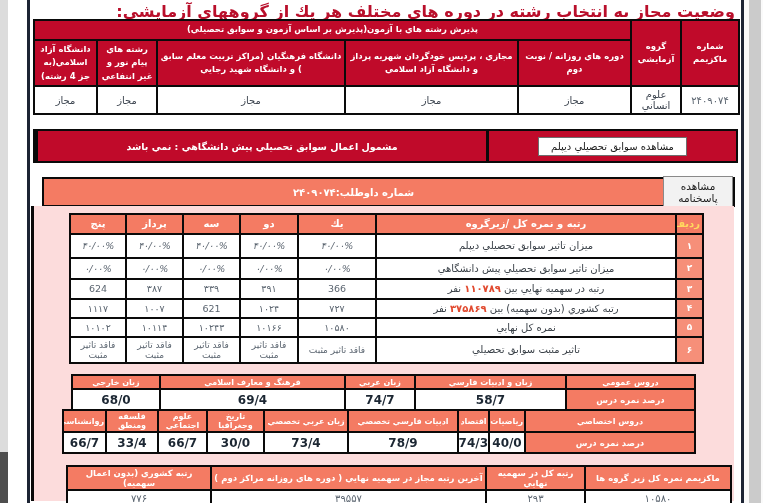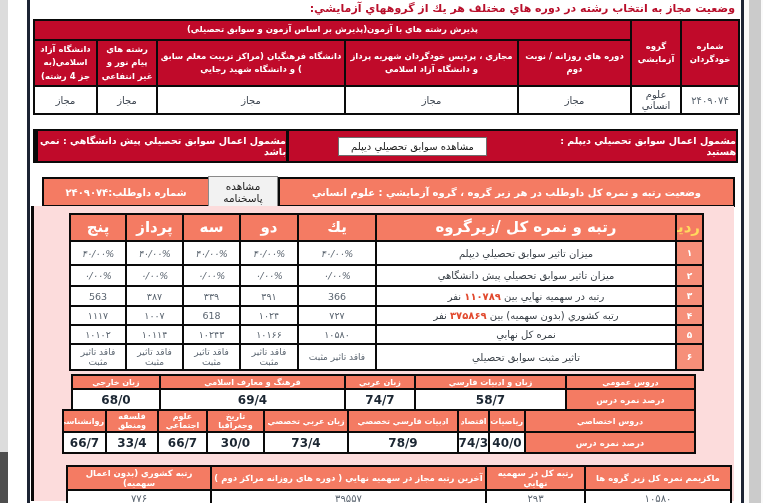--- a/index.html
+++ b/index.html
@@ -9,21 +9,21 @@
   
   .left-strip { position:absolute; left:0; top:0; width:8px; height:503px; background:#dcdcdc; }
   .left-strip .thumb { position:absolute; left:0; top:452px; width:8px; height:51px; background:#4e4e4e; }
   .page-border-left  { position:absolute; left:27px;  top:0; width:3px; height:503px; background:#1d2434; }
   .page-border-right { position:absolute; left:741px; top:0; width:3px; height:503px; background:#1d2434; }
   .right-strip { position:absolute; left:744px; top:0; width:19px; height:503px; background:#fafafa; }
   .right-strip .track { position:absolute; left:5px; top:0; width:12px; height:503px; background:#cbcbcb; }
 
   
   .top-title { position:absolute; left:30px; top:2px; width:708px; text-align:right; padding-right:3px;
-               font-size:11px; font-weight:bold; color:#b90f2b; }
+               font-size:16px; font-weight:bold; color:#b90f2b; }
 
   table { border-collapse:collapse; table-layout:fixed; }
   td, th { border:2px solid #0a0a0a; text-align:center; vertical-align:middle; overflow:hidden; }
   .hdr { background:#c00a2a; color:#ffffff; font-weight:bold; font-size:8.5px; line-height:1.55; padding:1px 2px; }
   .val { background:#ffffff; color:#3d4550; font-size:10px; padding:2px; }
 
   
   .elig-table { position:absolute; left:33px; top:19px; width:705px; }
 
   
@@ -42,21 +42,21 @@
                       color:#fff; font-weight:bold; font-size:10px; }
   .btn-gray { background:#f2f2f2; border:1px solid #8a8a8a; color:#222; font-family:"DejaVu Sans",sans-serif;
               font-size:10.5px; padding:3px 9px; cursor:pointer; box-shadow:inset 0 -1px 0 #c8c8c8; }
 
   
   .pink-panel { position:absolute; left:31px; top:206px; width:703px; height:295px; background:#fcdcdc;
                 border-left:3px solid #0a0a0a; }
 
   
   .rank-table { position:absolute; left:35px; top:7px; width:633px; }
-  .rank-table .hdr { font-size:15px; }
+  .rank-table .hdr { font-size:10px; }
   .rank-table .rownum { background:#f68f79; color:#ffffff; font-weight:bold; font-size:9px; }
   .rank-table .lbl { background:#fff; color:#3a4148; font-size:10px; padding:2px 4px; }
   .rank-table .num { background:#fff; color:#5b6570; font-size:9.5px; }
   .yellow { color:#ffd95e; }
   .rednum { color:#e1492e; font-weight:bold; }
   .ltr { direction:ltr; unicode-bidi:embed; display:inline-block;font-style:italic; }
 
   .section-title { position:absolute; width:633px; left:35px; text-align:center; font-size:10.5px;
                    font-weight:bold; color:#14181c; }
   .section-title .hl { color:#e4502f; }
@@ -93,21 +93,21 @@
       <col style="width:58px">
         <col style="width:50px">
         <col style="width:113px">
         <col style="width:173px">
       <col style="width:188px">
         <col style="width:60px">
         <col style="width:63px">
     </colgroup>
     <tbody>
         <tr style="height:20px">
-      <td class="hdr" rowspan="2">شماره خودگردان</td>
+      <td class="hdr" rowspan="2">شماره ماكزيمم</td>
       <td class="hdr" rowspan="2">گروه آزمايشي</td>
       <td class="hdr" colspan="5">پذيرش رشته هاي با آزمون(پذيرش بر اساس آزمون و سوابق تحصيلي)</td>
     </tr>
     <tr style="height:46px">
       <td class="hdr">دوره هاي روزانه / نوبت دوم</td>
       <td class="hdr">مجازي ، پرديس خودگردان شهريه پرداز و دانشگاه آزاد اسلامي</td>
       <td class="hdr">دانشگاه فرهنگيان (مراكز تربيت معلم سابق ) و دانشگاه شهيد رجايي</td>
       <td class="hdr">رشته هاي پيام نور و غير انتفاعي</td>
       <td class="hdr">دانشگاه آزاد اسلامي(به جز 4 رشته)</td>
     </tr>
@@ -117,29 +117,27 @@
       <td class="val">مجاز</td>
       <td class="val">مجاز</td>
       <td class="val">مجاز</td>
       <td class="val">مجاز</td>
       <td class="val">مجاز</td>
     </tr>
   </tbody>
     </table>
 
   <div class="diploma-bar">
-    <div class="cell" style="width:200px">مشمول اعمال سوابق تحصيلي ديپلم : هستيد</div>
     <div class="cell sep" style="width:250px">
       <button class="btn-white">مشاهده سوابق تحصيلي ديپلم</button>
     </div>
     <div class="cell sep" style="flex:1">مشمول اعمال سوابق تحصيلي پيش دانشگاهي : نمي باشد</div>
   </div>
 
   <div class="status-bar">
-    <div class="cell" style="width:455px; border-left:2px solid #0a0a0a">وضعيت رتبه و نمره كل داوطلب در هر زير گروه ، گروه آزمايشي : علوم انساني</div>
     <div class="cell" style="width:70px">
       <button class="btn-gray">مشاهده پاسخنامه</button>
     </div>
     <div class="cell" style="flex:1">شماره داوطلب:۲۴۰۹۰۷۴</div>
   </div>
 
   <div class="pink-panel">
 
     <table class="rank-table">
       <colgroup>
@@ -179,28 +177,28 @@
         <td class="num"><span class="ltr">۰/۰۰%</span></td>
         <td class="num"><span class="ltr">۰/۰۰%</span></td>
       </tr>
       <tr style="height:20px">
         <td class="rownum">۳</td>
         <td class="lbl"><span>رتبه در سهميه نهايي بين </span><span class="rednum">۱۱۰۷۸۹</span><span> نفر</span></td>
         <td class="num">366</td>
         <td class="num">۳۹۱</td>
         <td class="num">۳۳۹</td>
         <td class="num">۳۸۷</td>
-        <td class="num">563</td>
+        <td class="num">624</td>
       </tr>
       <tr style="height:19px">
         <td class="rownum">۴</td>
         <td class="lbl"><span>رتبه كشوري (بدون سهميه) بين </span><span class="rednum">۳۷۵۸۶۹</span><span> نفر</span></td>
         <td class="num">۷۲۷</td>
         <td class="num">۱۰۲۴</td>
-        <td class="num">618</td>
+        <td class="num">621</td>
         <td class="num">۱۰۰۷</td>
         <td class="num">۱۱۱۷</td>
       </tr>
       <tr style="height:19px">
         <td class="rownum">۵</td>
         <td class="lbl">نمره كل نهايي</td>
         <td class="num">۱۰۵۸۰</td>
         <td class="num">۱۰۱۶۶</td>
         <td class="num">۱۰۲۴۳</td>
         <td class="num">۱۰۱۱۴</td>

